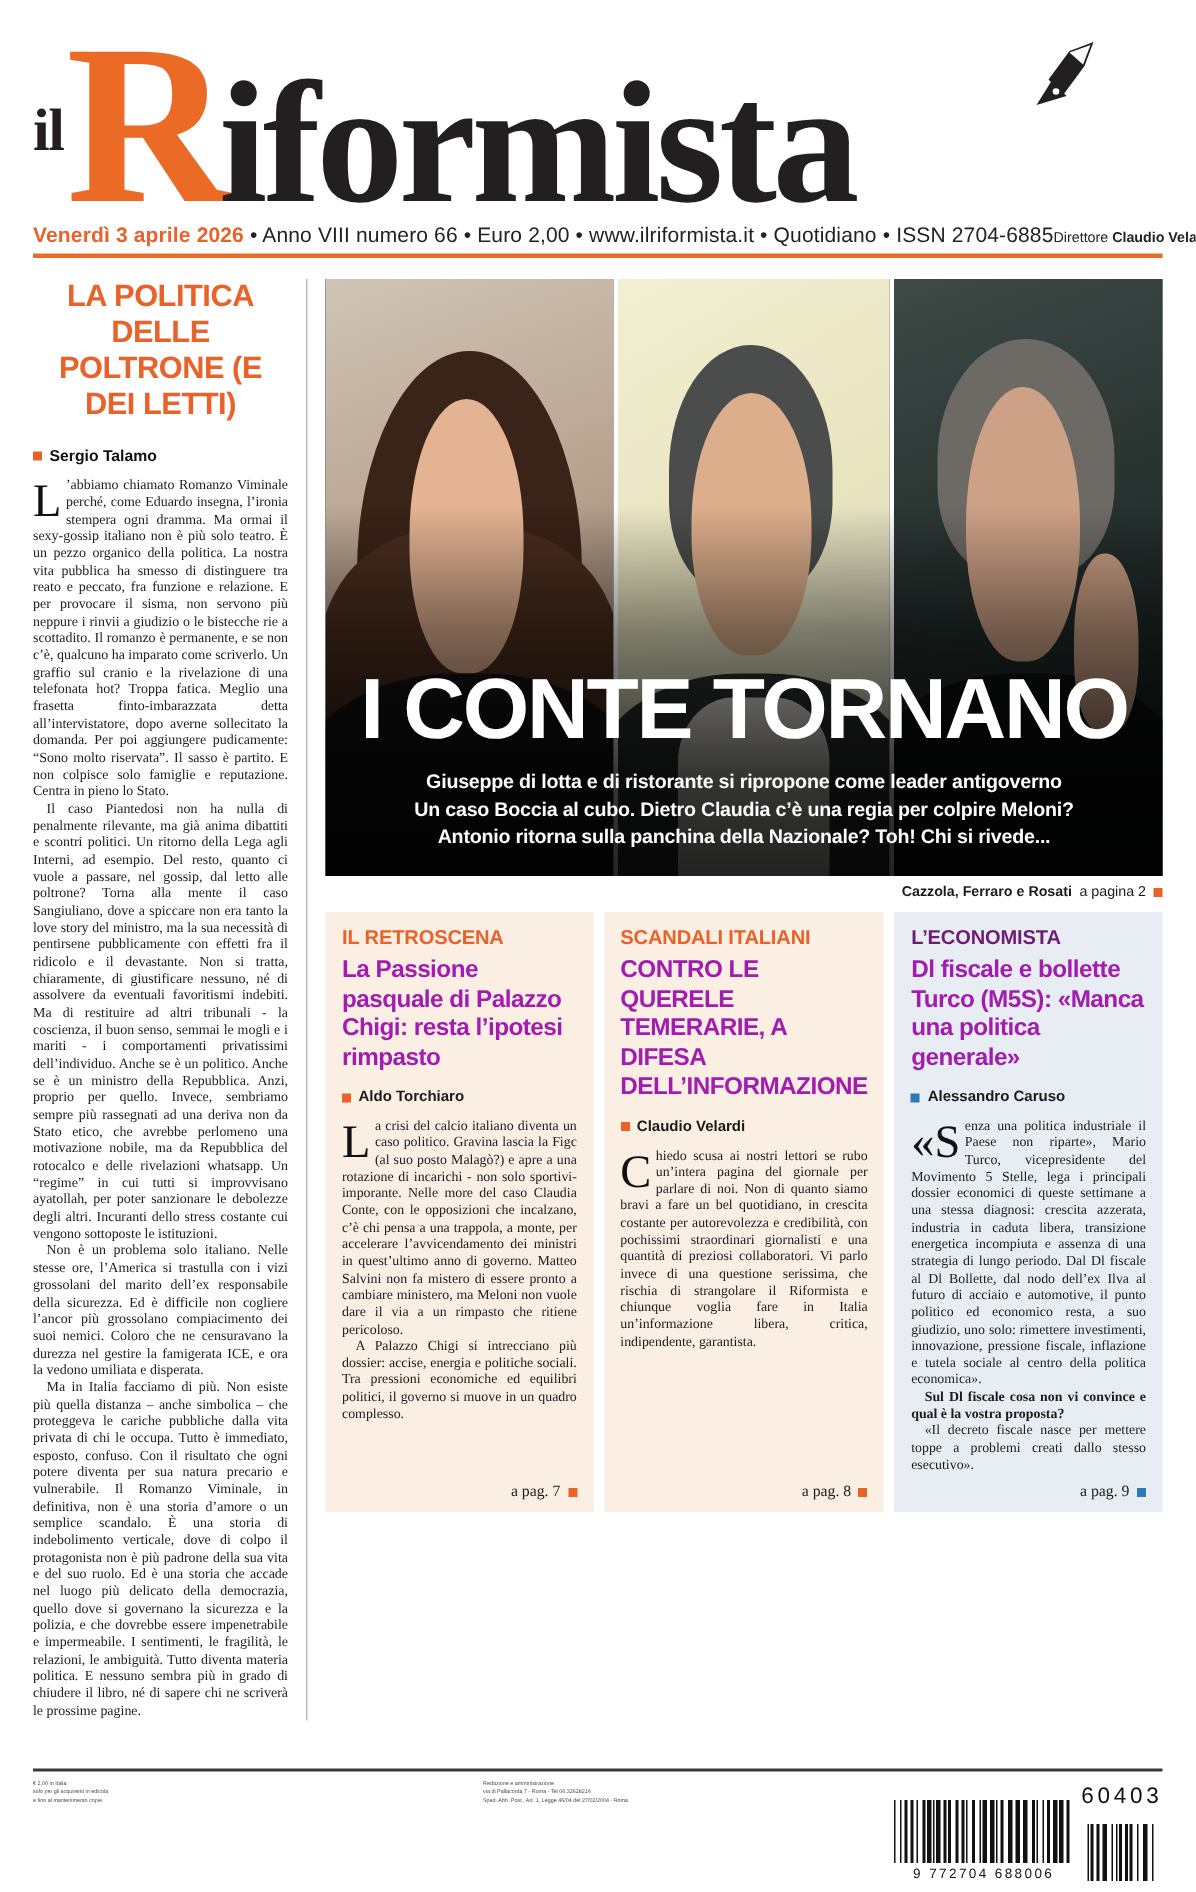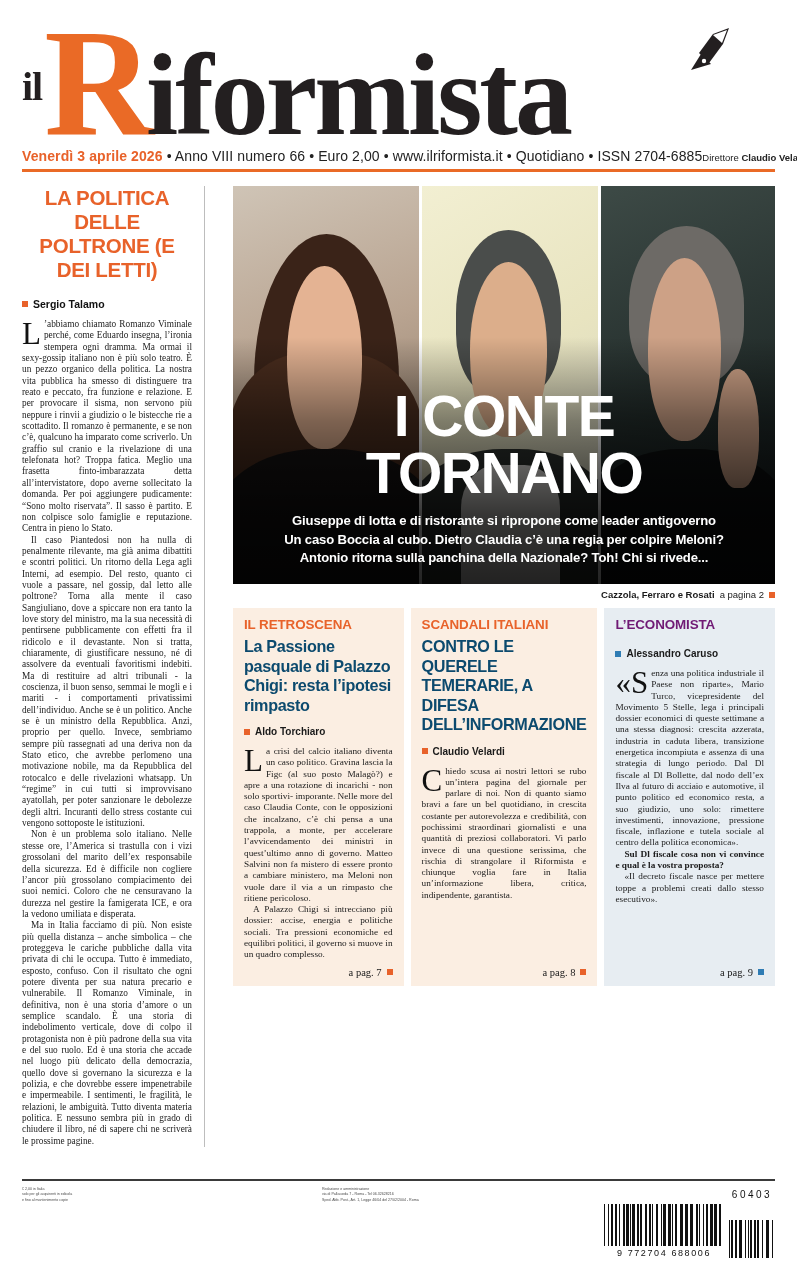--- a/index.html
+++ b/index.html
@@ -45,21 +45,21 @@
   .dateline-right { font-size: 9.5px; color: #222; white-space: nowrap; }
   .dateline-right b { font-weight: bold; }
   .rule-orange {
     height: 3px; background: #ea6a26;
     margin: 5px 22px 0 22px;
   }
 
   
   .sheet { padding: 14px 22px 0 22px; display: flex; gap: 0; }
   .col-left { width: 182px; flex: 0 0 182px; padding-right: 12px; }
-  .col-right { flex: 1; border-left: 1px solid #bdbdbd; padding-left: 28px; }
+  .col-right { flex: 1; border-left: 1px solid #bdbdbd; padding-left: 12px; }
 
   
   .op-title {
     color: #e8622a;
     font-weight: bold;
     font-size: 20.5px;
     line-height: 24px;
     letter-spacing: -0.3px;
     text-transform: uppercase;
     text-align: center;
@@ -144,21 +144,21 @@
   .t-beige { background: #fbeee2; }
   .t-blue  { background: #e7edf2; }
   .kicker {
     font-weight: bold; text-transform: uppercase;
     font-size: 13.4px; letter-spacing: -0.1px; margin-bottom: 5px;
   }
   .k-orange { color: #e8622a; }
   .k-blue   { color: #701a75; }
   .t-head {
     font-weight: bold; font-size: 16.2px; line-height: 19.5px;
-    letter-spacing: -0.35px; color: #0c4a6e;
+    letter-spacing: -0.35px; color: #a21caf;
   }
   .t-byline { margin-top: 11px; display: flex; align-items: center; gap: 5px; }
   .t-byname { font-size: 10px; font-weight: bold; }
   .t-body {
     margin-top: 9px; flex: 1 1 auto;
     font-family: "Liberation Serif", serif;
     font-size: 9.25px; line-height: 11.3px;
     text-align: justify; color: #1b1b1b; hyphens: auto;
   }
   .t-body p { text-indent: 9px; }
@@ -176,21 +176,21 @@
   .rule-dark { height: 2px; background: #3a3a3a; margin-top: 26px; }
   .foot-row { display: flex; margin-top: 6px; position: relative; }
   .foot-a { width: 300px; font-size: 3.6px; line-height: 5.4px; color: #4a4a4a; }
   .foot-b { width: 300px; font-size: 3.6px; line-height: 5.4px; color: #4a4a4a; }
   .barcode-wrap { position: absolute; right: 0; top: 2px; display: flex; align-items: flex-end; gap: 5px; }
   .bc { display: flex; align-items: flex-end; height: 46px; }
   .bc span { display: block; background: #111; }
   .bc-main { }
   .bc-addon { }
   .bc-digits { font-family: "Liberation Sans", sans-serif; font-size: 9px; letter-spacing: 1.6px; margin-top: 2px; color:#111; }
-  .addon-digits { font-size: 10px; letter-spacing: 2.5px; text-align: left; color:#111; margin-bottom: 12px; }
+  .addon-digits { font-size: 15px; letter-spacing: 2.5px; text-align: left; color:#111; margin-bottom: 2px; }
   .bc-col { display: flex; flex-direction: column; align-items: center; }
 </style>
 </head>
 <body>
 
 <div class="masthead">
   <div class="logo-wrap">
     <div class="logo-text">
       <span class="logo-il">il</span><span class="logo-R">R</span><span>iformista</span>
     </div>
@@ -299,20 +299,21 @@
           <p class="q-lead"><span class="dropcap">C</span><span>hiedo scusa ai nostri lettori se rubo un’intera pagina del giornale per parlare di noi. Non di quanto siamo bravi a fare un bel quotidiano, in crescita costante per autorevolezza e credibilità, con pochissimi straordinari giornalisti e una quantità di preziosi collaboratori. Vi parlo invece di una questione serissima, che rischia di strangolare il Riformista e chiunque voglia fare in Italia un’informazione libera, critica, indipendente, garantista.</span></p>
         </div>
         <div class="t-more">
           <span>a pag. 8</span>
           <span class="sq"></span>
         </div>
       </div>
 
       <div class="teaser t-blue">
         <div class="kicker k-blue">L’ECONOMISTA</div>
+        <div class="t-head">Dl fiscale e bollette Turco (M5S): «Manca una politica generale»</div>
         <div class="t-byline">
           <span class="sq sq-blue"></span>
           <span class="t-byname">Alessandro Caruso</span>
         </div>
         <div class="t-body">
           <p class="q-lead"><span class="dropcap">«S</span><span>enza una politica industriale il Paese non riparte», Mario Turco, vicepresidente del Movimento 5 Stelle, lega i principali dossier economici di queste settimane a una stessa diagnosi: crescita azzerata, industria in caduta libera, transizione energetica incompiuta e assenza di una strategia di lungo periodo. Dal Dl fiscale al Dl Bollette, dal nodo dell’ex Ilva al futuro di acciaio e automotive, il punto politico ed economico resta, a suo giudizio, uno solo: rimettere investimenti, innovazione, pressione fiscale, inflazione e tutela sociale al centro della politica economica».</span></p>
           <p>
               <span class="bq">Sul Dl fiscale cosa non vi convince e qual è la vostra proposta?</span>
             </p>
           <p>«Il decreto fiscale nasce per mettere toppe a problemi creati dallo stesso esecutivo».</p>

